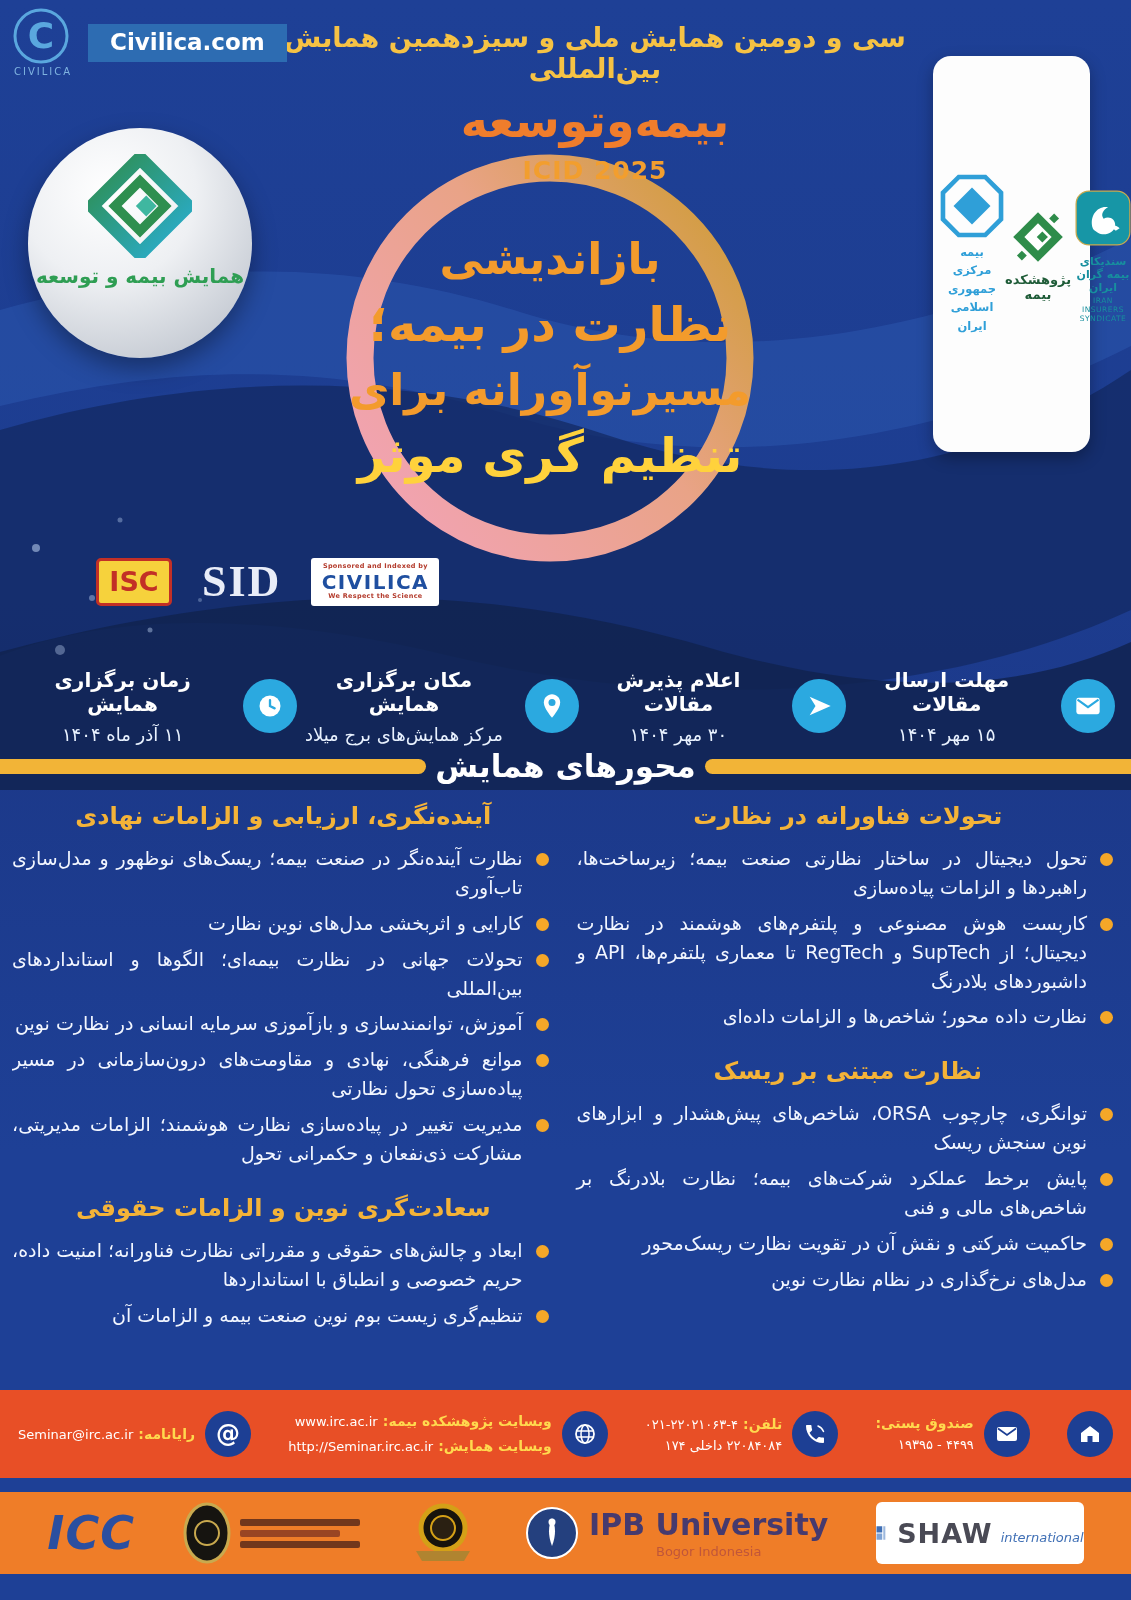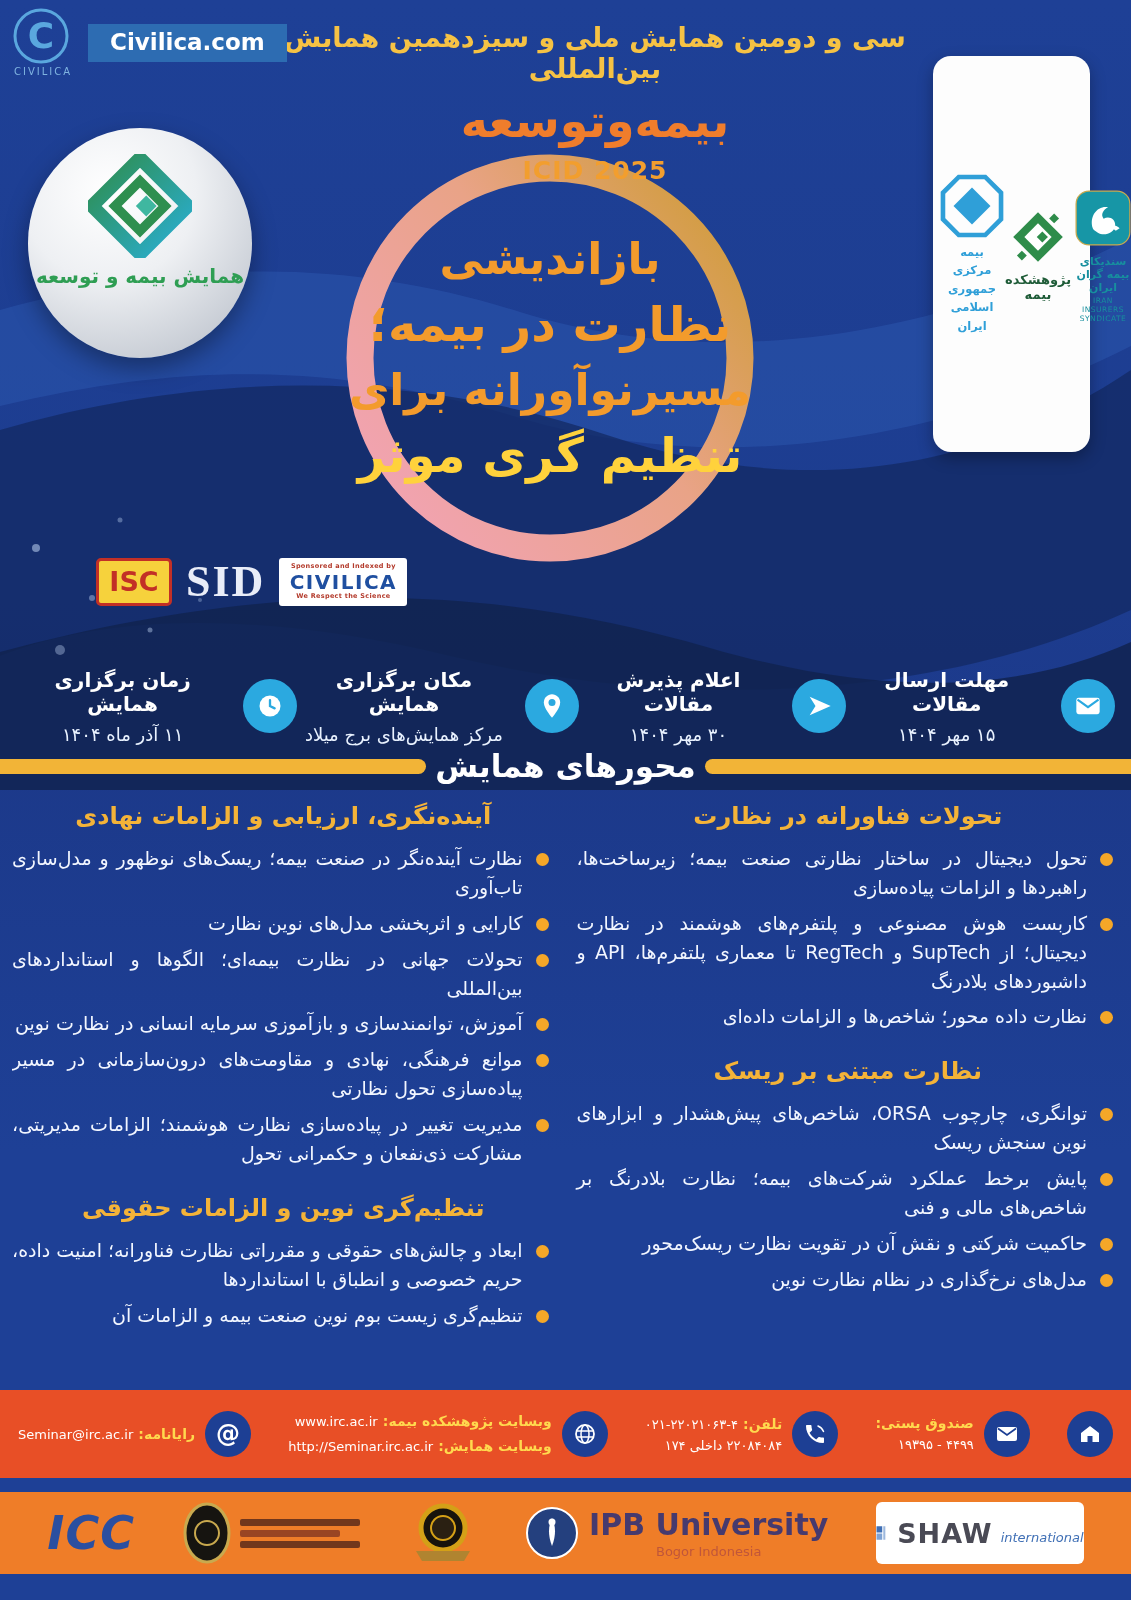--- a/index.html
+++ b/index.html
@@ -46,21 +46,21 @@
 
   
   .ring-wrap{position:absolute;left:338px;top:146px;width:424px;height:424px;z-index:3;}
   .ring-text{position:absolute;inset:0;display:flex;flex-direction:column;align-items:center;
              justify-content:center;text-align:center;direction:rtl;gap:12px;}
   .r1,.r3{color:#f39b2c;font-size:44px;font-weight:900;}
   .r2{color:#f39b2c;font-size:48px;font-weight:900;}
   .r4{color:#ffd23c;font-size:48px;font-weight:900;}
 
   
-  .index-row{position:absolute;left:96px;top:556px;display:flex;align-items:center;gap:14px;z-index:4;}
+  .index-row{position:absolute;left:96px;top:556px;display:flex;align-items:center;gap:30px;z-index:4;}
   .isc-box{width:76px;height:48px;background:#f6d23c;border:3px solid #c23026;border-radius:5px;
            display:flex;align-items:center;justify-content:center;color:#c23026;font-weight:900;font-size:27px;}
   .sid-text{font-family:"Liberation Serif","DejaVu Serif",serif;color:#e9edf8;font-size:44px;font-weight:bold;letter-spacing:2px;}
   .civ-box{width:128px;height:48px;background:#fff;border-radius:3px;display:flex;flex-direction:column;
            align-items:center;justify-content:center;line-height:1.1;}
   .civ-box .top,.civ-box .bottom{color:#b33a2b;font-size:6.5px;font-weight:bold;letter-spacing:.3px;}
   .civ-box .mid{color:#1f4fa0;font-size:20px;font-weight:900;letter-spacing:1.5px;}
 
   
   .info-row{position:absolute;left:0;top:660px;width:1131px;height:92px;direction:rtl;display:flex;
@@ -313,21 +313,21 @@
         <ul>
           <li>نظارت آینده‌نگر در صنعت بیمه؛ ریسک‌های نوظهور و مدل‌سازی تاب‌آوری</li>
           <li>کارایی و اثربخشی مدل‌های نوین نظارت</li>
           <li>تحولات جهانی در نظارت بیمه‌ای؛ الگوها و استانداردهای بین‌المللی</li>
           <li>آموزش، توانمندسازی و بازآموزی سرمایه انسانی در نظارت نوین</li>
           <li>موانع فرهنگی، نهادی و مقاومت‌های درون‌سازمانی در مسیر پیاده‌سازی تحول نظارتی</li>
           <li>مدیریت تغییر در پیاده‌سازی نظارت هوشمند؛ الزامات مدیریتی، مشارکت ذی‌نفعان و حکمرانی تحول</li>
         </ul>
       </div>
       <div class="tsec">
-        <div class="tsec-title">تنظیم‌گری نوین و الزامات حقوقی</div>
+        <div class="tsec-title">سعادت‌گری نوین و الزامات حقوقی</div>
         <ul>
           <li>ابعاد و چالش‌های حقوقی و مقرراتی نظارت فناورانه؛ امنیت داده، حریم خصوصی و انطباق با استانداردها</li>
           <li>تنظیم‌گری زیست بوم نوین صنعت بیمه و الزامات آن</li>
         </ul>
       </div>
     </div>
   </div>
 
   <div class="contact-bar">
     <div class="c-group">

